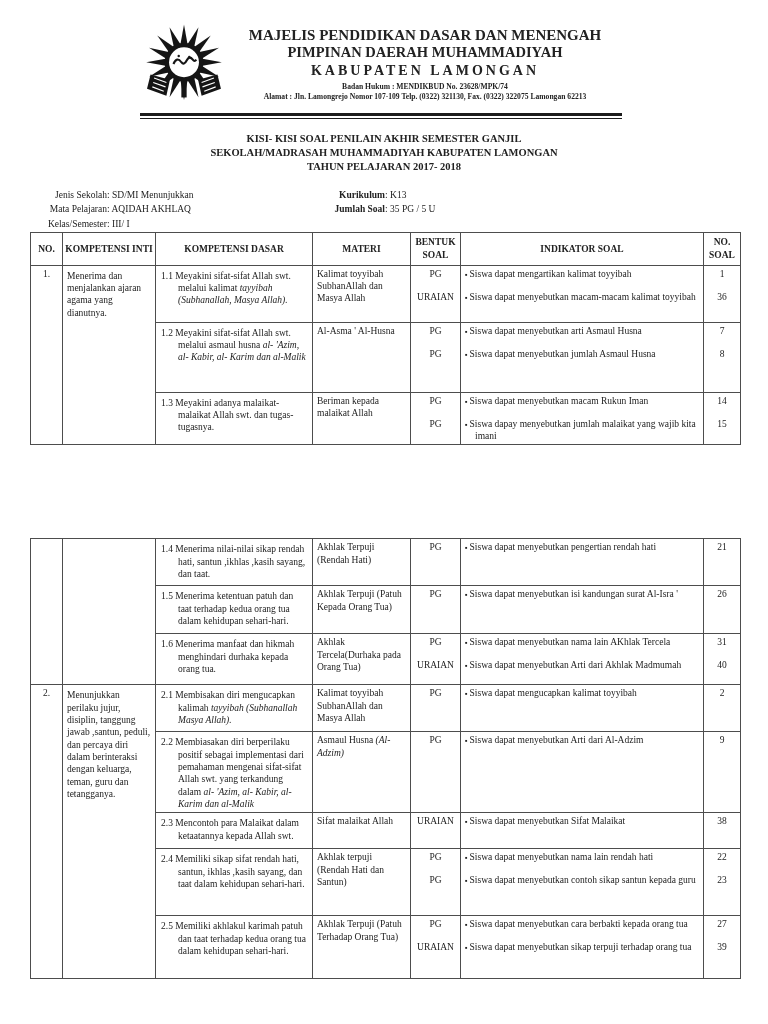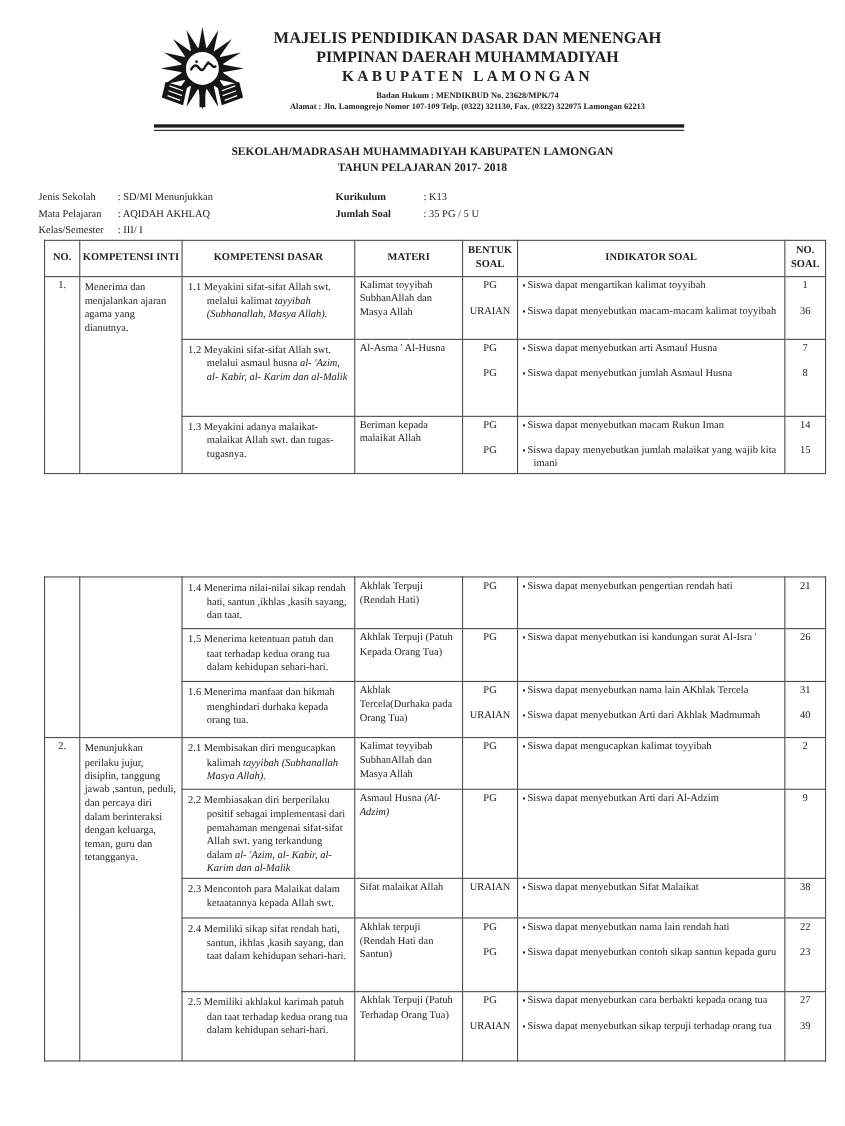--- a/index.html
+++ b/index.html
@@ -20,26 +20,26 @@
   .lh5 { font-size:7.6px; font-weight:bold; line-height:1.3; }
   .lh6 { font-size:8px; font-weight:bold; line-height:1.35; }
   .rule { margin-top:5px; height:2px; border-top:3px solid #1c1c1c; border-bottom:1px solid #1c1c1c; }
   
   .doc-title { text-align:center; margin-top:13px; font-weight:bold; font-size:10.5px; line-height:1.35; }
   
   .meta { display:flex; margin:13px 0 0 35px; font-size:9.5px; }
   .meta-col1 { width:270px; }
   .meta-col2 { width:252px; }
   .meta-col3 { flex:1; }
-  .meta-row { display:flex; line-height:1.55; }
+  .meta-row { display:flex; line-height:1.55;text-align:right; }
   .ml1 { width:72px; }
   .ml2 { width:80px;font-weight:bold; }
   .ml3 { width:52px; }
   
-  table { border-collapse:collapse; table-layout:fixed; width:710px; margin-left:40px; }
+  table { border-collapse:collapse; table-layout:fixed; width:710px; margin-left:30px; }
   .tbl2 { margin-top:93px; }
   td,th { border:1px solid #4d4d4d; vertical-align:top; padding:2px 4px; font-size:9.5px; line-height:1.3; overflow:hidden; }
   th { text-align:center; vertical-align:middle; font-weight:600; padding:2px 1px; }
   .no  { text-align:center; }
   .ki  { padding-top:4px; }
   .kd  { padding-left:22px; text-indent:-17px; padding-top:4px; }
   .b,.n { text-align:center; padding-left:1px; padding-right:1px; }
   .ent { min-height:23px; }
   .ent-i { padding-left:10px; text-indent:-10px; }
   .ent-i::before { content:"▪ "; font-size:7.5px; }
@@ -125,20 +125,21 @@
         <div class="lh2">PIMPINAN DAERAH MUHAMMADIYAH</div>
         <div class="lh3">KABUPATEN  LAMONGAN</div>
         <div class="lh4">Badan Hukum : MENDIKBUD No. 23628/MPK/74</div>
         <div class="lh5">Alamat : Jln. Lamongrejo Nomor 107-109 Telp. (0322) 321130, Fax. (0322) 322075 Lamongan 62213</div>
       </div>
     </div>
     <div class="rule"></div>
   </div>
 
   <div class="doc-title">
+    <div>KISI- KISI SOAL PENILAIN AKHIR SEMESTER GANJIL</div>
     <div>SEKOLAH/MADRASAH MUHAMMADIYAH KABUPATEN LAMONGAN</div>
     <div>TAHUN PELAJARAN 2017- 2018</div>
   </div>
 
   <div class="meta">
     <div class="meta-col1">
       <div class="meta-row">
           <span class="ml1">Jenis Sekolah</span>
           <span>: SD/MI Menunjukkan</span>
         </div>

